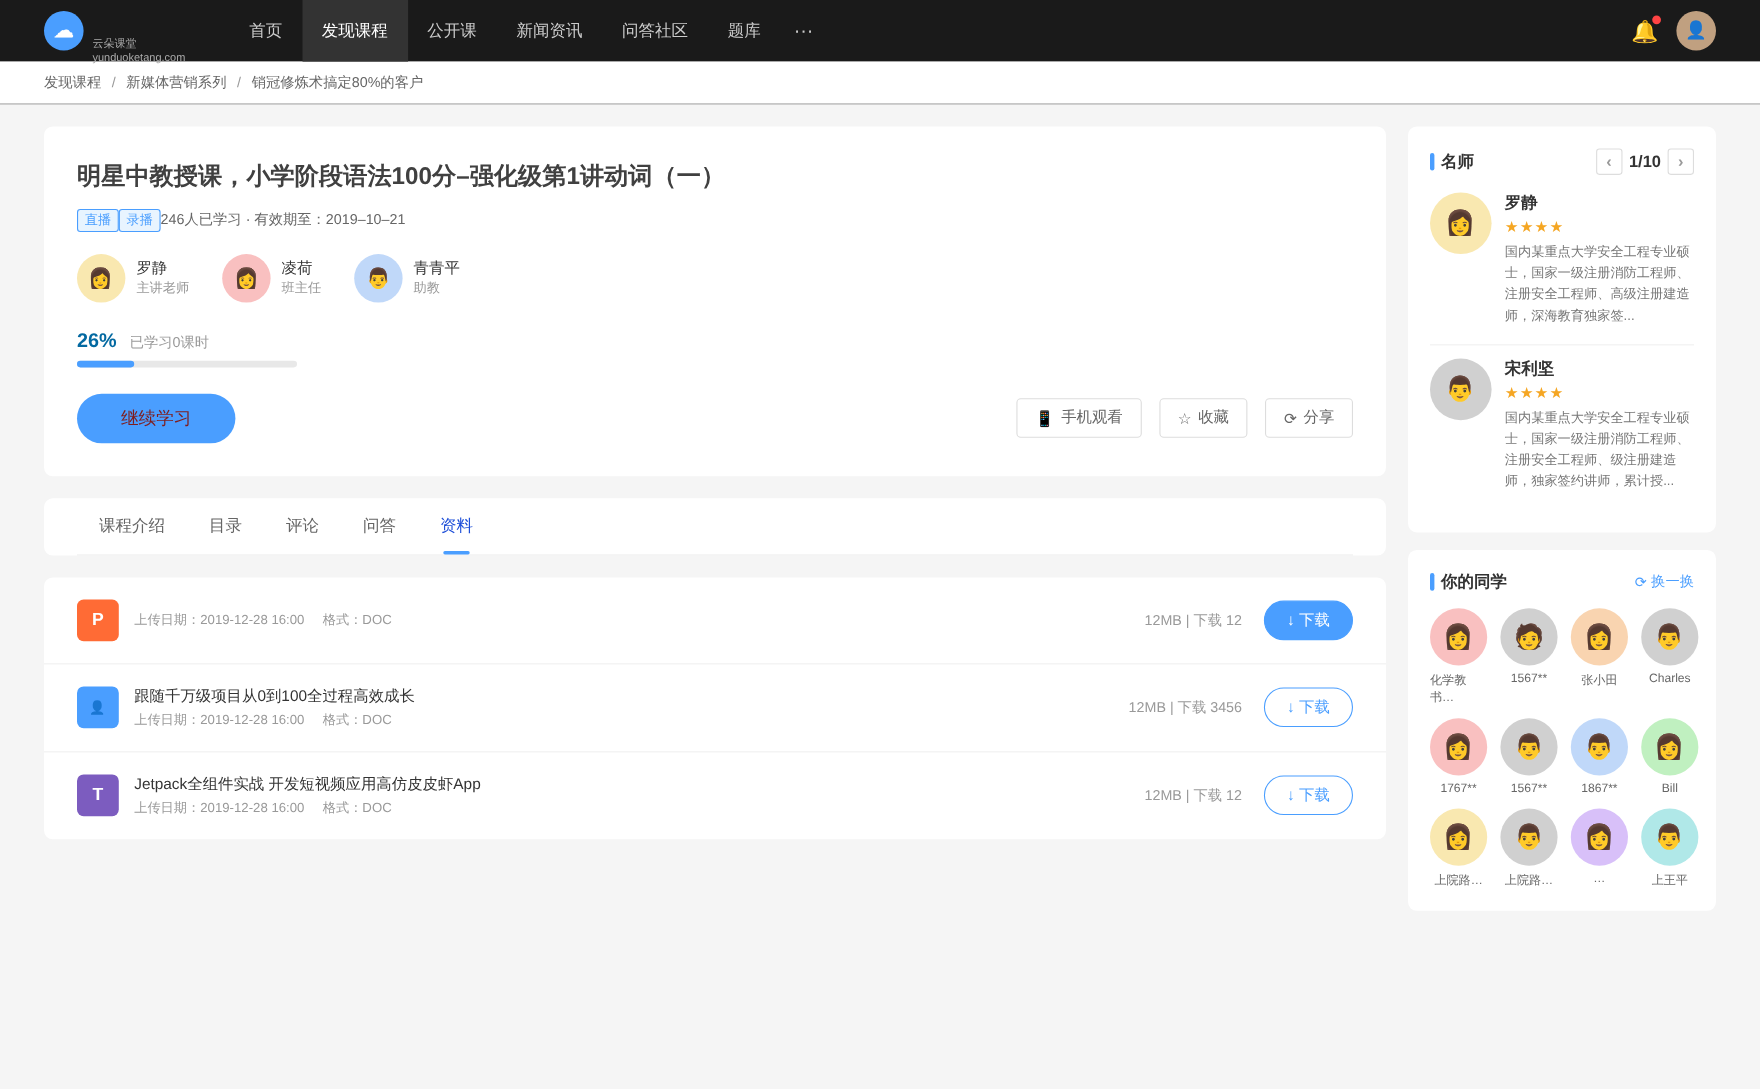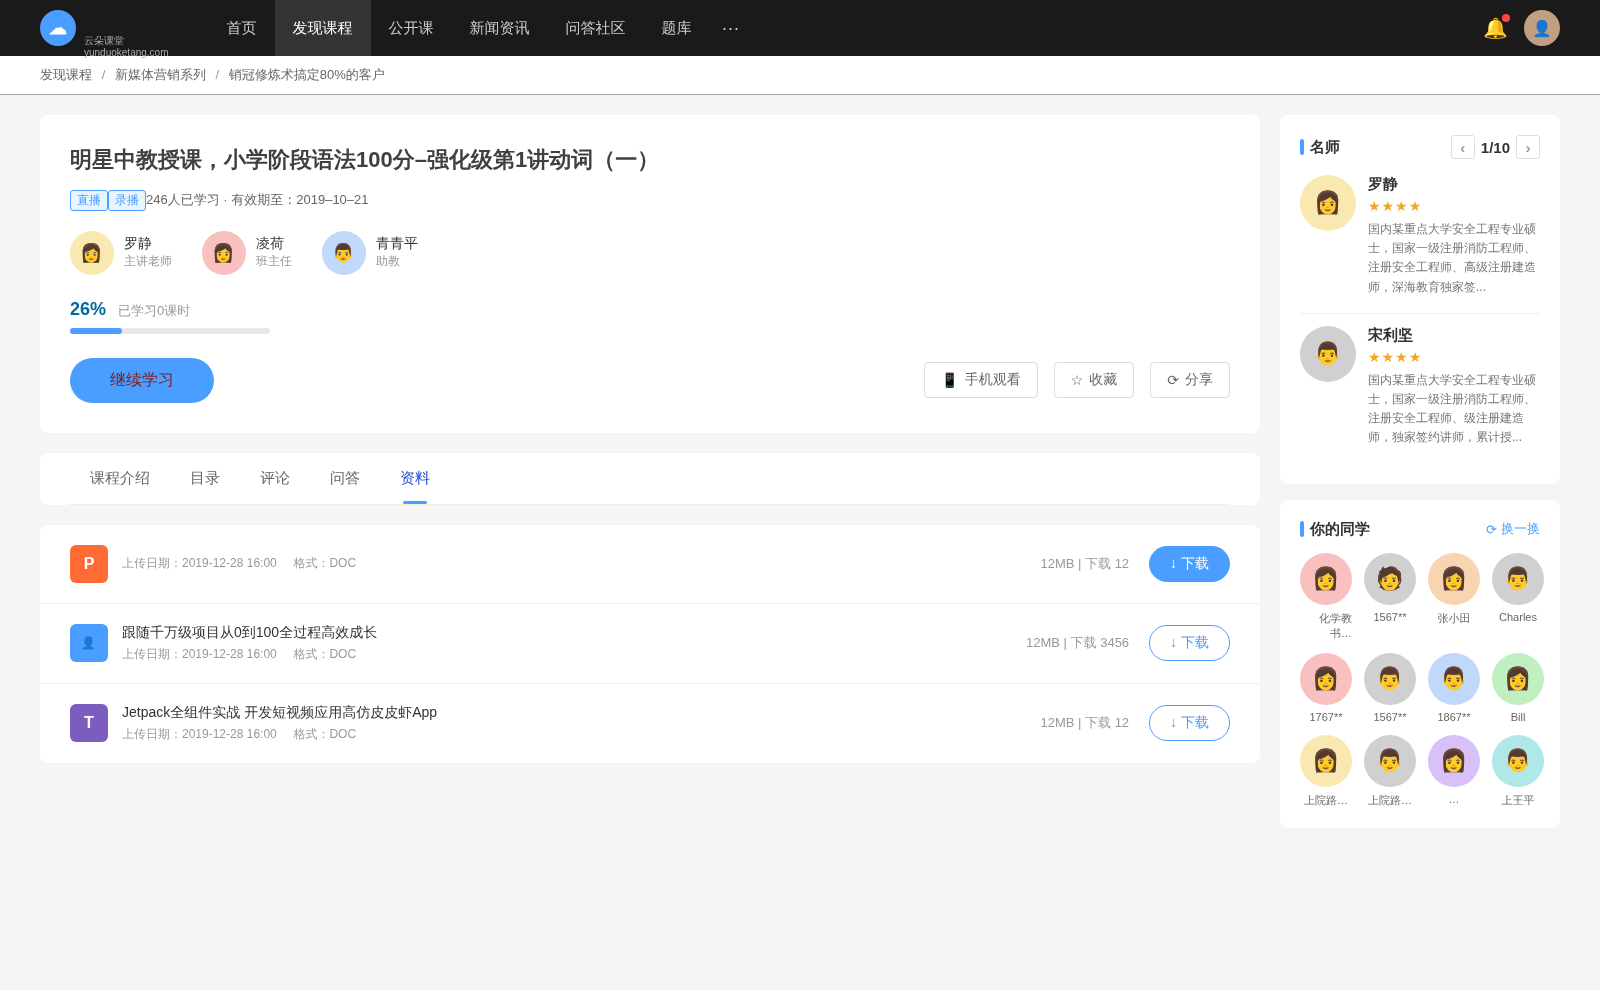--- a/index.html
+++ b/index.html
@@ -88,21 +88,21 @@
     .teacher-card-name { font-size: 15px; font-weight: bold; color: #333; margin-bottom: 4px; }
     .stars { color: #f5a623; font-size: 14px; letter-spacing: 1px; margin-bottom: 6px; }
     .teacher-card-desc { font-size: 12px; color: #777; line-height: 1.6; }
     .teacher-divider { border: none; border-top: 1px solid #f0f0f0; margin: 12px 0; }
 
     .students-title-row { display: flex; align-items: center; justify-content: space-between; margin-bottom: 14px; }
     .refresh-btn { color: #4a9eff; font-size: 13px; cursor: pointer; display: flex; align-items: center; gap: 4px; }
     .students-grid { display: grid; grid-template-columns: repeat(4, 1fr); gap: 12px; }
     .student-item { display: flex; flex-direction: column; align-items: center; gap: 6px; }
     .student-avatar { width: 52px; height: 52px; border-radius: 50%; background: #ddd; overflow: hidden; display: flex; align-items: center; justify-content: center; font-size: 22px; }
-    .student-name { font-size: 11px; color: #666; text-align: right; }
+    .student-name { font-size: 11px; color: #666; text-align: left; }
 
     
     .av-pink { background: #f9c0c0; }
     .av-green { background: #c0f0c0; }
     .av-blue { background: #c0d8f9; }
     .av-gray { background: #d0d0d0; }
     .av-yellow { background: #f9e8b0; }
     .av-orange { background: #f9d4b0; }
     .av-purple { background: #d8c0f9; }
     .av-teal { background: #b0e8e8; }

